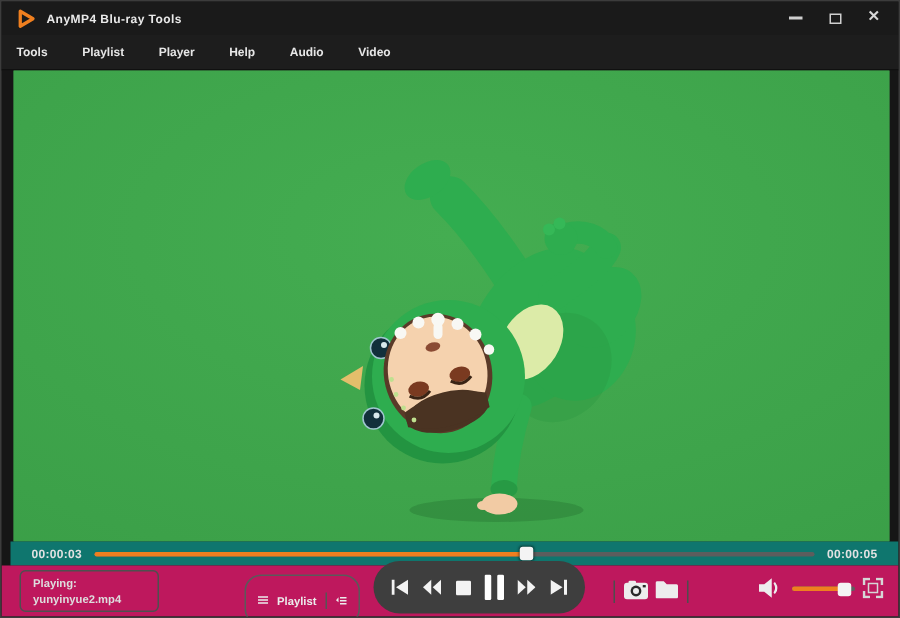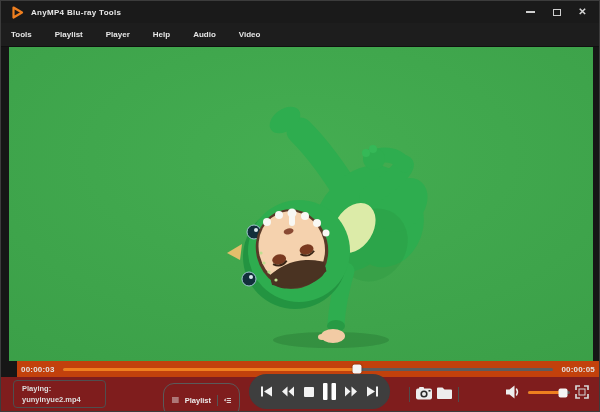--- a/index.html
+++ b/index.html
@@ -18,28 +18,28 @@
 
   
   .menubar { position:absolute; top:22px; left:0; right:0; height:24px; background:#1d1d1d; display:flex; align-items:center; padding-left:10px; border-bottom:1px solid #101010; }
   .menu-item { font-size:8px; font-weight:700; color:#e6e6e6; padding:5px 0; margin-right:23px; cursor:pointer; }
 
   
   .video { position:absolute; top:46px; left:8px; width:584px; height:314px; background:#3EA54B; }
   .video svg { display:block; }
 
   
-  .progress-row { position:absolute; top:360px; left:16px; right:0; height:16px; background:#c2410c; display:flex; align-items:center; padding:0 4px; }
+  .progress-row { position:absolute; top:360px; left:6px; right:0; height:16px; background:#0f766e; display:flex; align-items:center; padding:0 14px; }
   .time { font-size:8px; font-weight:700; color:#e2e2e2; flex:0 0 auto; letter-spacing:.2px; }
   .track { position:relative; flex:1; height:3px; background:#5d5d5d; margin:0 8px; border-radius:2px; cursor:pointer; }
   .track .fill { position:absolute; left:0; top:0; bottom:0; background:#EF7F1F; border-radius:2px; }
   .track .handle { position:absolute; top:50%; width:9px; height:9px; background:#f4f4f4; border-radius:2px; transform:translate(-50%,-50%); box-shadow:0 0 2px rgba(0,0,0,.6); cursor:pointer; }
 
   
-  .control-bar { position:absolute; top:376px; left:0; right:0; bottom:0; background:#7f1d1d;text-decoration:underline; }
+  .control-bar { position:absolute; top:376px; left:0; right:0; bottom:0; background:#be185d;text-decoration:underline; }
   .now-playing { position:absolute; left:12px; top:3px; width:93px; height:28px; border:1px solid #4f4f4f; border-radius:4px; padding:3px 8px; color:#dedede; font-size:7.5px; font-weight:700; line-height:1.45; overflow:hidden; }
   .playlist-btn { position:absolute; left:162px; top:6px; width:77px; height:21px; border:1px solid #5a5a5a; border-radius:11px; display:flex; align-items:center; padding:16px 8px; gap:6px; cursor:pointer; }
   .playlist-btn .plabel { font-size:7.5px; font-weight:700; color:#ececec; flex:1; text-align:center; }
   .pl-divider { width:1px; height:11px; background:#555; }
 
   .transport { position:absolute; left:248px; top:-3px; width:141px; height:35px; background:#3e3e3e; border-radius:18px; display:flex; align-items:center; justify-content:center; gap:9px; padding:0 12px; }
   .tbtn { display:flex; align-items:center; justify-content:center; cursor:pointer; width:14px; height:18px; }
   .tbtn svg { display:block; }
 
   .vdiv { position:absolute; top:10px; width:1px; height:15px; background:#4d4d4d; }

